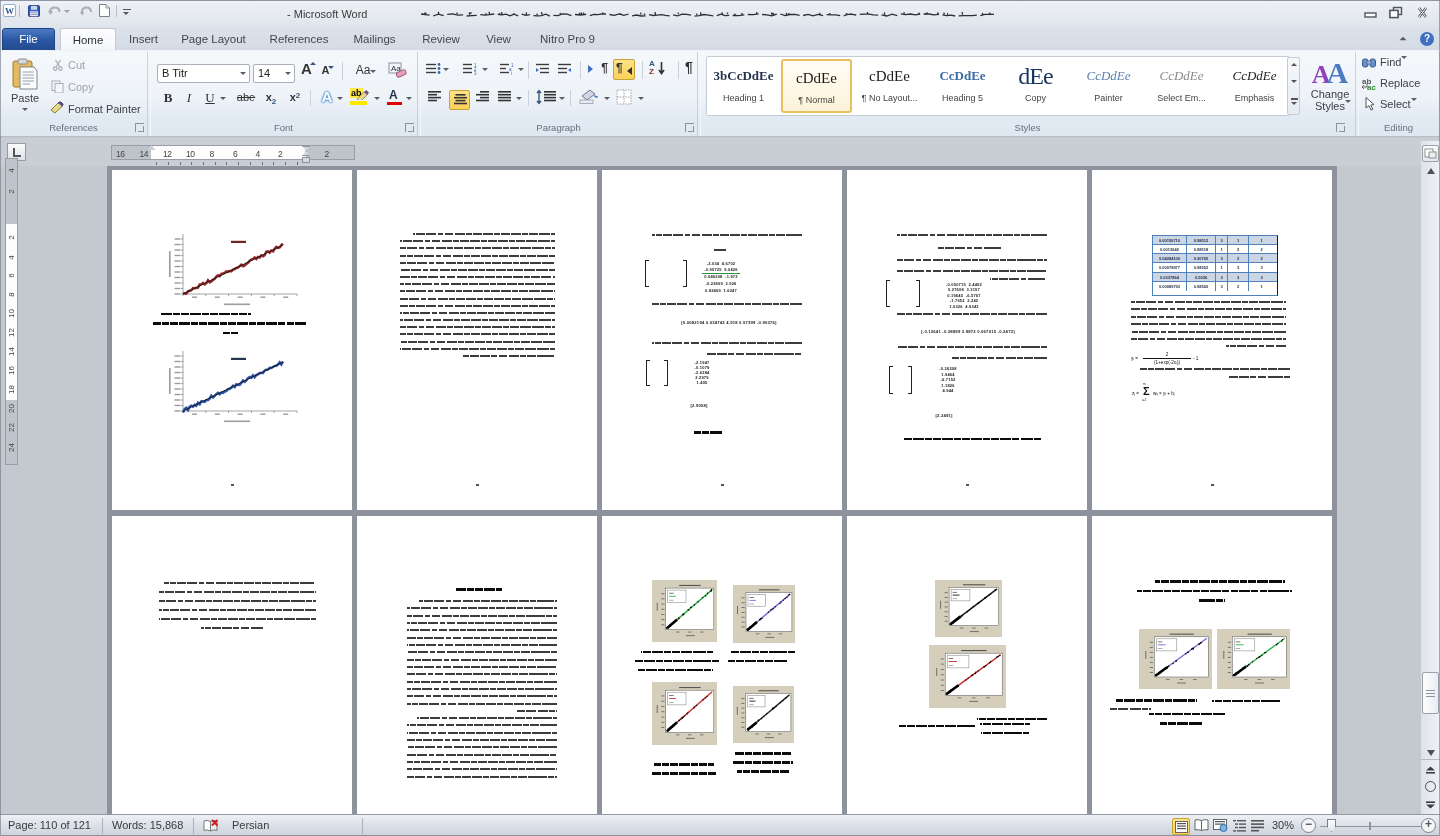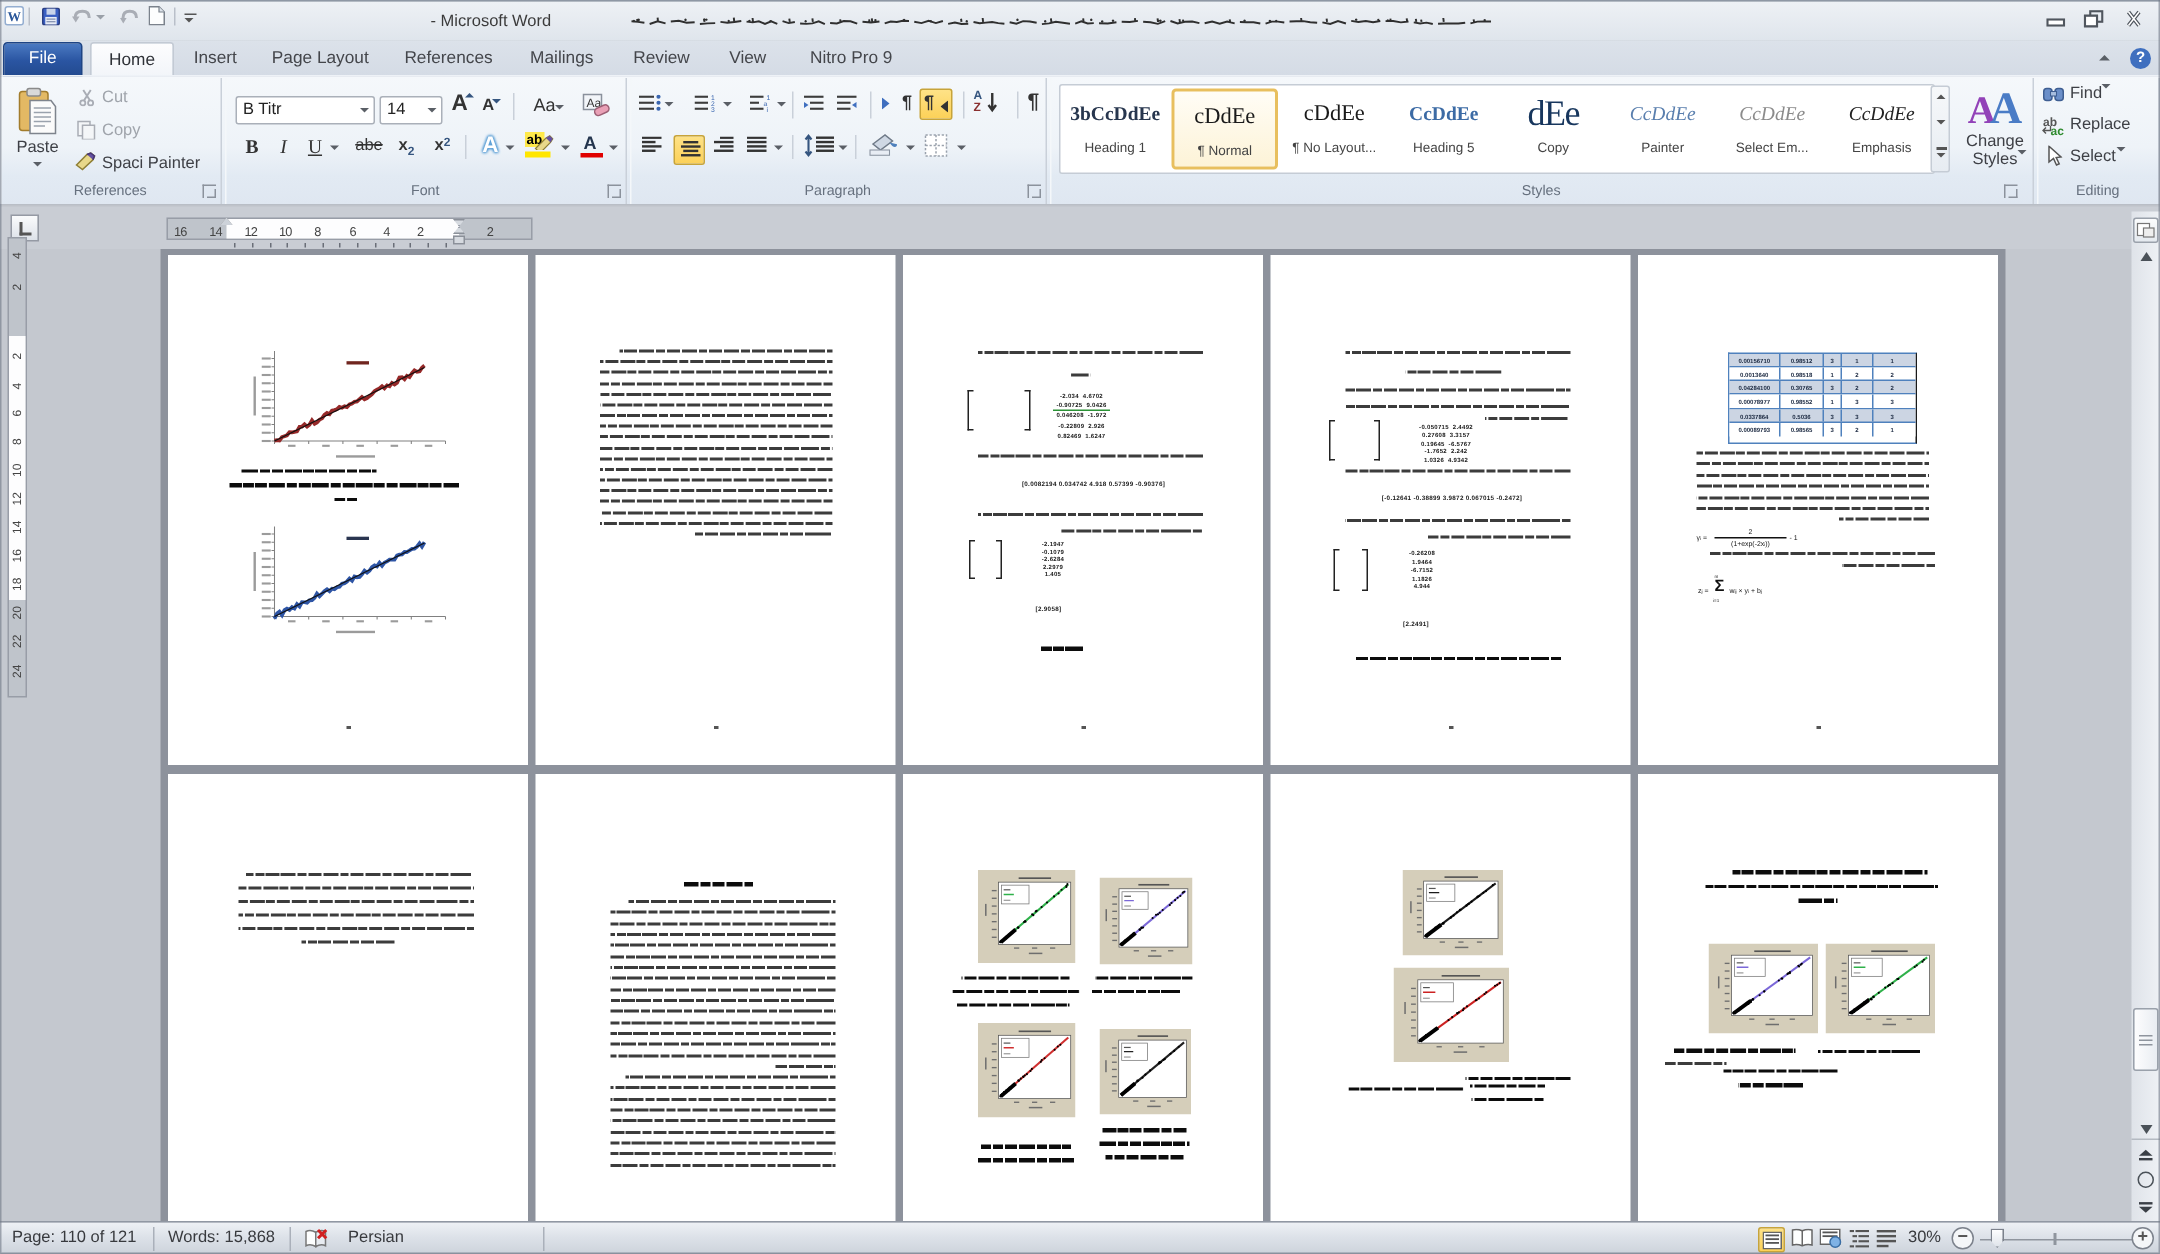--- a/index.html
+++ b/index.html
@@ -147,21 +147,21 @@
       <div class="abs glab" style="left:68px;top:7px">Cut</div>
       <svg class="abs" style="left:51px;top:28px" width="13" height="13" viewBox="0 0 13 13">
         <rect x="1" y="1" width="8" height="9.5" fill="#f4f6f8" stroke="#a9adb5"></rect>
         <rect x="4" y="3.5" width="8" height="9.5" fill="#f4f6f8" stroke="#a9adb5"></rect>
       </svg>
       <div class="abs glab" style="left:68px;top:29px">Copy</div>
       <svg class="abs" style="left:50px;top:49px" width="15" height="14" viewBox="0 0 15 14">
         <path d="M1 9 L8 2 L10.5 1 L13 3 L12 5.5 L5 12 Z" fill="#e8d88a" stroke="#8f7f35"></path>
         <path d="M8 2 L10.5 1 L13 3 L12 5.5" fill="#6450a0" stroke="#463575"></path>
       </svg>
-      <div class="abs glab2" style="left:68px;top:51px">Spaci Painter</div>
+      <div class="abs glab2" style="left:68px;top:51px">Format Painter</div>
       <div class="glabel">References</div>
       <div class="dlg"></div>
     </div>
     <div class="grp" style="left:150px;width:268px">
       <div class="combo" style="left:7px;top:12px;width:93px"><span>B Titr</span><i class="arr-d" style="position:absolute;right:3px;top:7px"></i></div>
       <div class="combo" style="left:103px;top:12px;width:42px"><span>14</span><i class="arr-d" style="position:absolute;right:3px;top:7px"></i></div>
       <div class="abs fbtn" style="left:148px;top:8px;width:17px;font-size:15px;font-weight:bold">A<i class="abs arr-u" style="left:12px;top:2px;border-bottom-color:#35557f"></i></div>
       <div class="abs fbtn" style="left:168px;top:12px;width:15px;font-size:11px;font-weight:bold">A<i class="abs arr-d" style="left:10px;top:2px;border-top-color:#35557f"></i></div>
       <i class="abs vsep" style="left:192px;top:10px;height:18px"></i>
       <div class="abs fbtn" style="left:201px;top:11px;width:24px;font-size:12px">Aa<i class="abs arr-d" style="left:19px;top:7px"></i></div>

